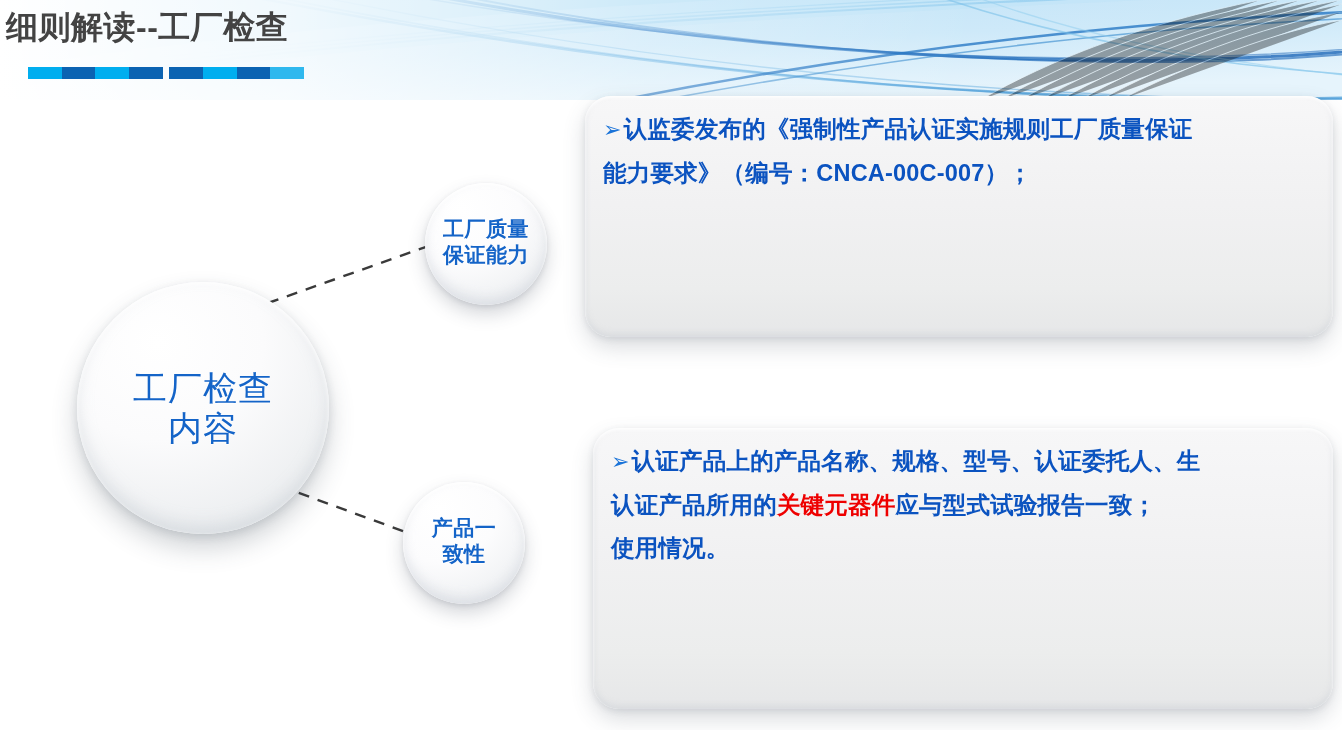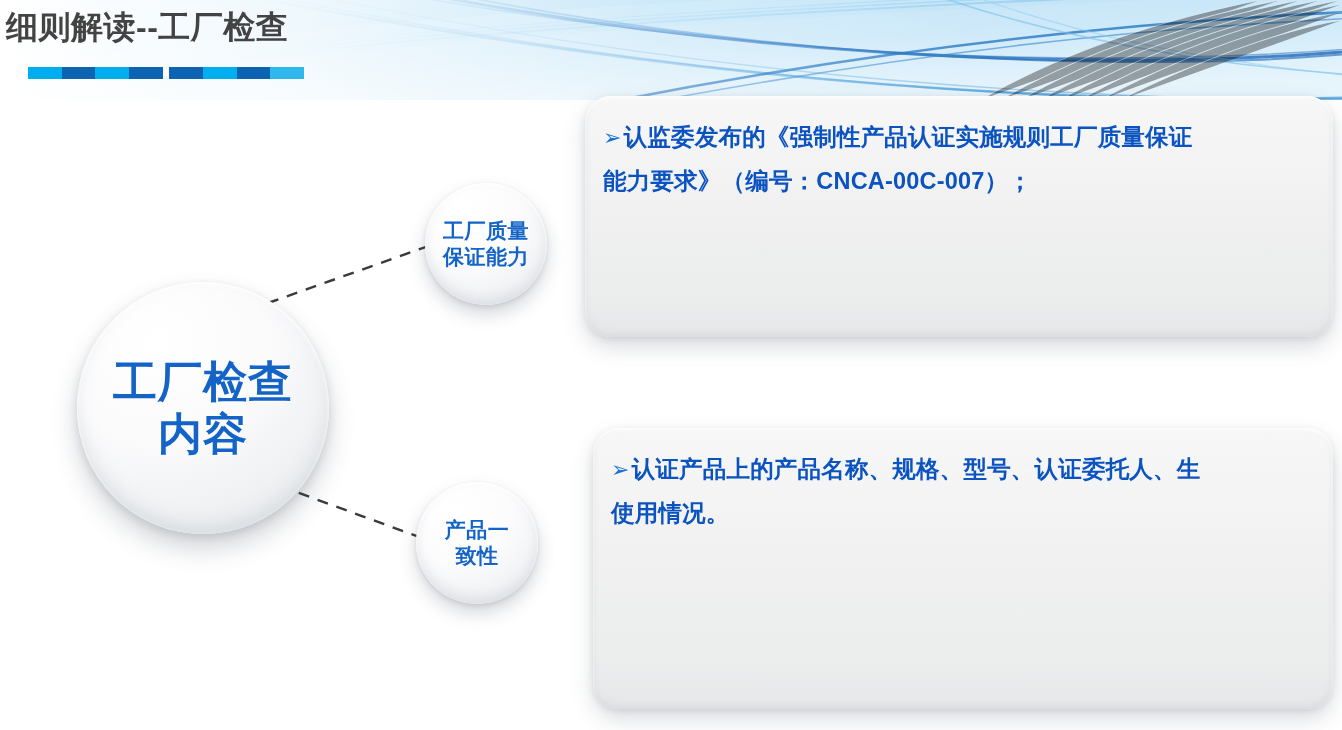--- a/index.html
+++ b/index.html
@@ -76,22 +76,22 @@
       0 3px 8px rgba(60,70,85,0.14),
       inset 0 2px 4px rgba(255,255,255,0.95),
       inset 0 -8px 16px rgba(180,188,198,0.35);
     display: flex;
     flex-direction: column;
     align-items: center;
     justify-content: center;
     text-align: center;
   }
   .big-circle-label {
-    font-size: 44px;
-    font-weight: bold;
+    font-size: 34px;
+    font-weight: normal;
     color: #1464c8;
     line-height: 1.18;
     letter-spacing: 1px;
     text-shadow: 0 1px 1px rgba(255,255,255,0.9);
     white-space: pre-line;
   }
 
   
   .node-circle {
     position: absolute;
@@ -102,23 +102,24 @@
       radial-gradient(ellipse 125% 115% at 30% 22%, #ffffff 0%, #fcfcfd 38%, #eef0f2 72%, #e1e4e8 100%);
     box-shadow:
       0 9px 18px rgba(60,70,85,0.22),
       0 2px 5px rgba(60,70,85,0.13),
       inset 0 2px 3px rgba(255,255,255,0.95),
       inset 0 -6px 12px rgba(180,188,198,0.32);
     display: flex;
     align-items: center;
     justify-content: center;
     text-align: center;
+    font-family: Liberation Mono, monospace;
   }
   #node-quality { left: 425px; top: 183px; }
-  #node-consistency { left: 416px; top: 482px; text-align: center; }
+  #node-consistency { left: 403px; top: 482px; text-align: center; }
   .node-label {
     font-size: 21px;
     font-weight: bold;
     color: #1464c8;
     line-height: 1.25;
     letter-spacing: 0.5px;
     text-shadow: 0 1px 1px rgba(255,255,255,0.9);
     white-space: pre-line;
   }
 
@@ -135,21 +136,21 @@
     position: absolute;
     border-radius: 26px;
     background:
       linear-gradient(180deg, #f7f7f8 0%, #f1f1f2 45%, #eceded 80%, #e6e7e8 100%);
     box-shadow:
       0 10px 22px rgba(70,80,95,0.20),
       0 2px 6px rgba(70,80,95,0.12),
       inset 0 2px 3px rgba(255,255,255,0.92),
       inset 0 -3px 6px rgba(190,196,204,0.35);
     box-sizing: border-box;
-    padding: 20px 26px 18px 18px;
+    padding: 12px 26px 18px 18px;
   }
   #box-quality {
     left: 585px;
     top: 96px;
     width: 748px;
     height: 241px;
   }
   #box-consistency {
     left: 593px;
     top: 428px;
@@ -291,16 +292,17 @@
 致性</div>
   </div>
 
   <div class="content-box" id="box-quality">
       <div class="box-line"><span class="bullet-arrow">➢</span><span>认监委发布的《强制性产品认证实施规则工厂质量保证</span></div>
       <div class="box-line"><span>能力要求》（编号：CNCA-00C-007）；</span></div>
     </div>
 
   <div class="content-box" id="box-consistency">
       <div class="box-line"><span class="bullet-arrow">➢</span><span>认证产品上的产品名称、规格、型号、认证委托人、生</span></div>
+      <div class="box-line"><span>认证产品所用的</span><span class="hl">关键元器件</span><span>应与型式试验报告一致；</span></div>
       <div class="box-line"><span>使用情况。</span></div>
     </div>
 
 </div>
 
 </body></html>

